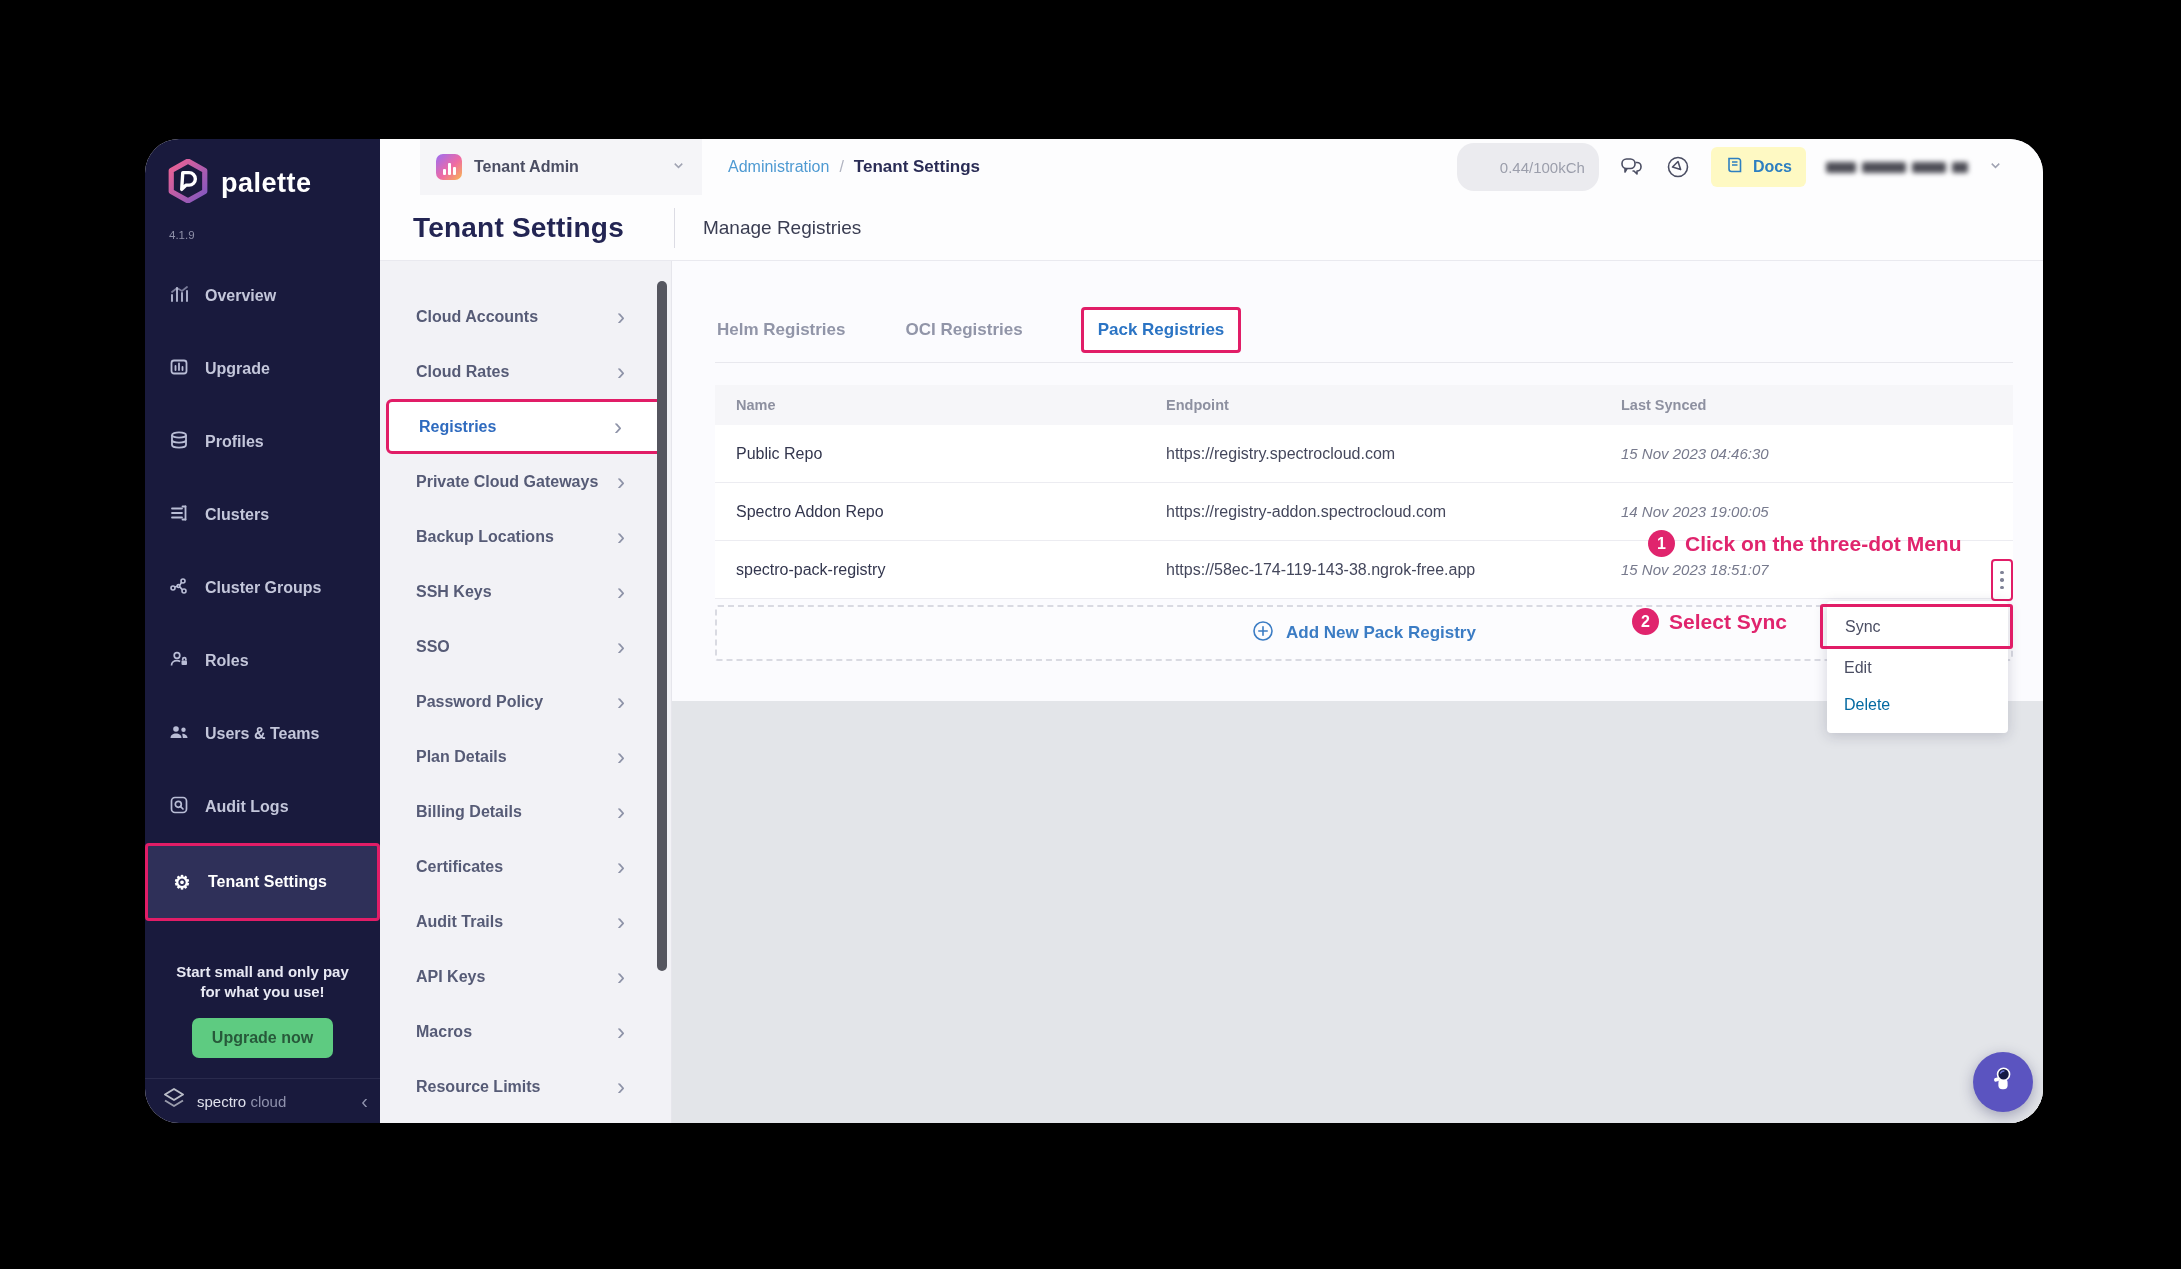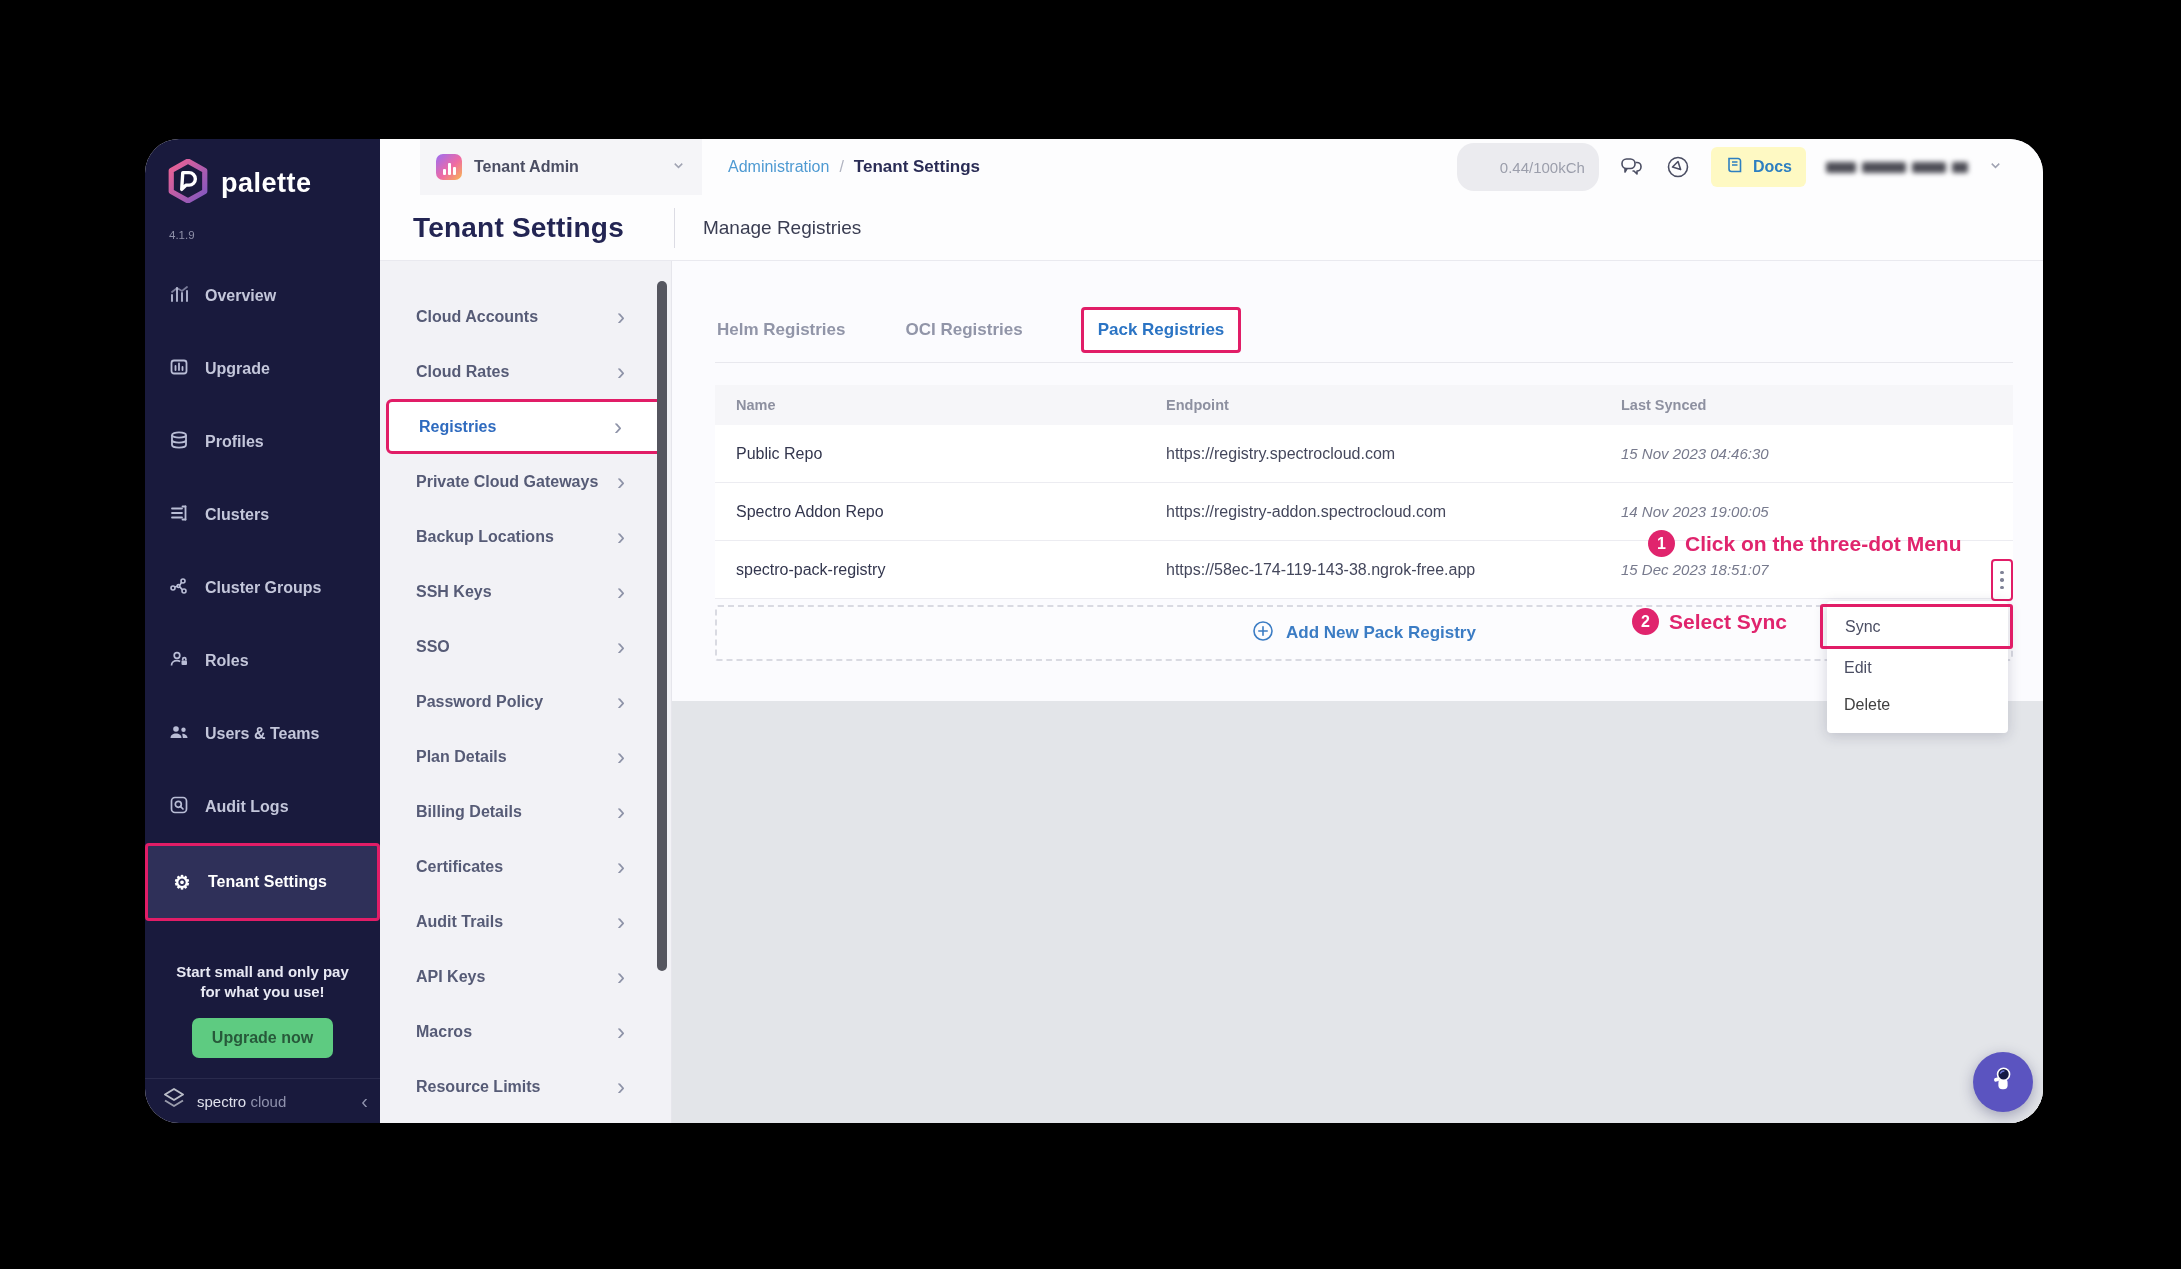--- a/index.html
+++ b/index.html
@@ -84,21 +84,21 @@
   .ann1{top:391px;left:1503px;}
   .ann2{top:469px;left:1487px;}
   .threedot-box{position:absolute;left:1846px;top:420px;width:22px;height:42px;border:2.5px solid #e11d67;
     border-radius:4px;background:#fff;display:flex;flex-direction:column;align-items:center;justify-content:center;
     gap:4px;cursor:pointer;box-sizing:border-box;}
   .threedot-box i{width:3.5px;height:3.5px;border-radius:50%;background:#7f8296;display:block;}
   .context-menu{position:absolute;left:1682px;top:462px;width:181px;background:#fff;border-radius:4px;
     box-shadow:0 3px 14px rgba(30,30,60,.18);padding:5px 0 10px;box-sizing:border-box;}
   .menu-item{height:37px;display:flex;align-items:center;padding-left:17px;font-size:16px;color:#4b4e63;cursor:pointer;}
   .menu-item.highlight{border:3px solid #e11d67;border-radius:3px;margin:-2px -5px 0 -7px;height:39px;padding-left:22px;}
-  .menu-item.danger{color:#404040;}
+  .menu-item.danger{color:#0369a1;}
   .fab{position:absolute;left:1828px;top:913px;width:60px;height:60px;border-radius:50%;background:#5b54c0;
     display:flex;align-items:center;justify-content:center;cursor:pointer;box-shadow:0 4px 14px rgba(40,40,90,.35);}
 </style>
 </head>
 <body>
 
 <div class="app">
 
   <aside class="sidebar">
     <div class="brand">
@@ -356,21 +356,21 @@
               <span class="cell-date">15 Nov 2023 04:46:30</span>
             </div>
             <div class="t-row">
               <span class="cell-name">Spectro Addon Repo</span>
               <span class="cell-endpoint">https://registry-addon.spectrocloud.com</span>
               <span class="cell-date">14 Nov 2023 19:00:05</span>
             </div>
             <div class="t-row">
               <span class="cell-name">spectro-pack-registry</span>
               <span class="cell-endpoint">https://58ec-174-119-143-38.ngrok-free.app</span>
-              <span class="cell-date">15 Dec 2023 18:51:07</span>
+              <span class="cell-date">15 Nov 2023 18:51:07</span>
             </div>
           </div>
 
           <div class="add-new">
             <span><svg width="22" height="22" viewBox="0 0 22 22" fill="none" stroke="#3b7cc4" stroke-width="1.6">
                   <circle cx="11" cy="11" r="9"></circle>
                   <path d="M11 6.8v8.4M6.8 11h8.4" stroke-linecap="round"></path>
                 </svg></span>
             <span class="add-new-label">Add New Pack Registry</span>
           </div>

